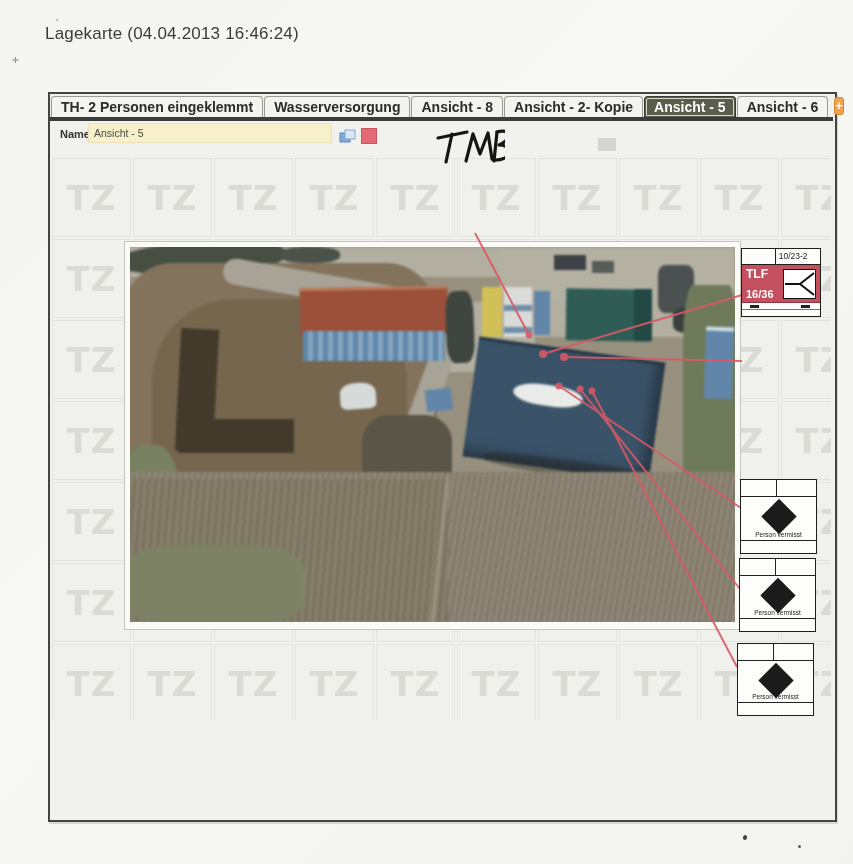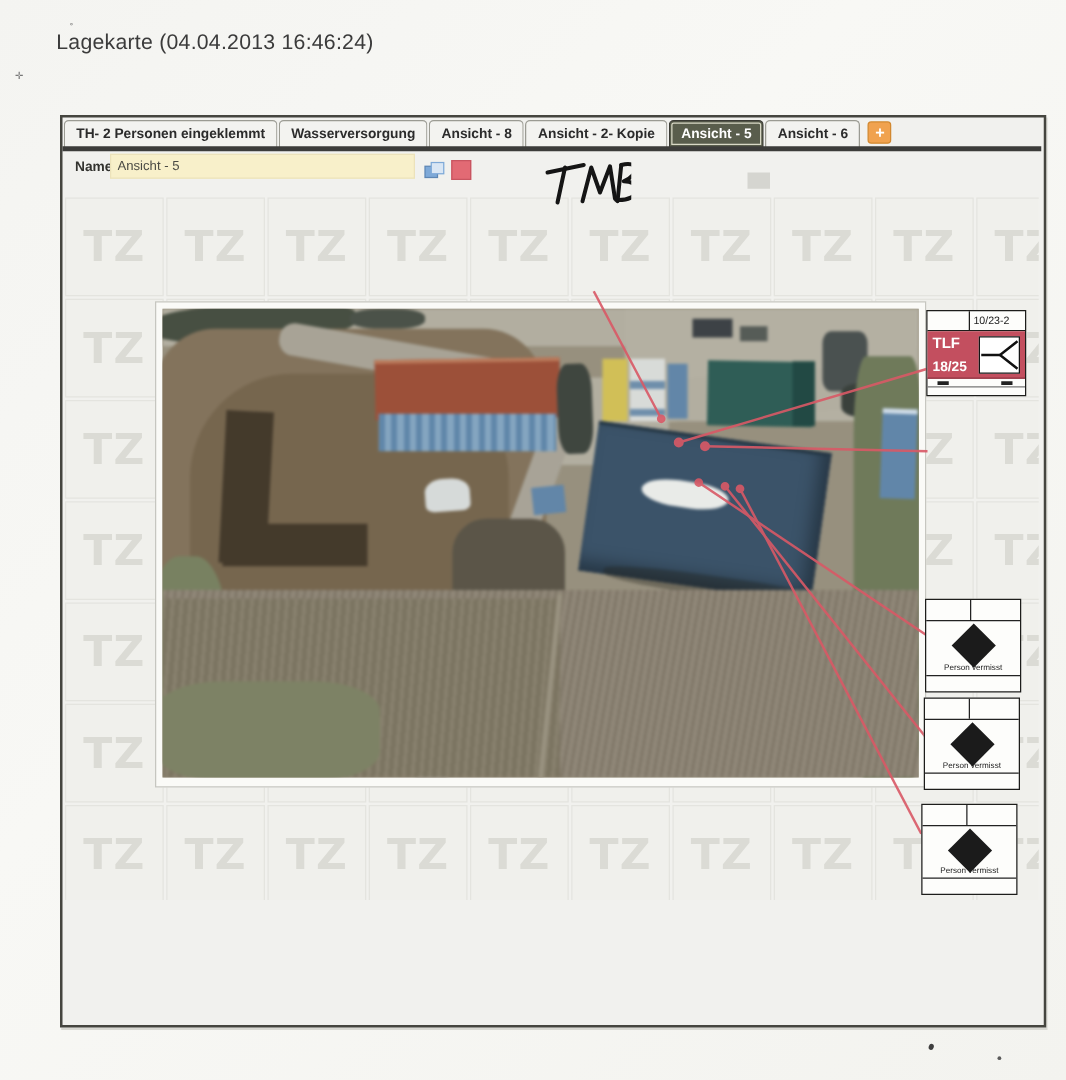--- a/index.html
+++ b/index.html
@@ -11,21 +11,21 @@
   
   #page-title{left:45px;top:24px;font-size:17px;color:#3b3b3b;letter-spacing:.2px;}
   .speck{color:#777;font-size:8px;}
 
   
   #panel{left:48px;top:92px;width:785px;height:726px;background:#f1f1ee;
     border:2px solid #45453f;box-shadow:1px 2px 0 #d8d8d2;}
 
   
   #tabbar{left:51px;top:94px;width:780px;height:24px;display:flex;align-items:flex-end;}
-  .tab{height:21px;line-height:21px;padding:0 9px;margin-right:1px;font-size:11px;font-weight:bold;
+  .tab{height:21px;line-height:21px;padding:0 9px;margin-right:1px;font-size:14px;font-weight:bold;
     color:#2b2b2b;background:#f3f3f0;border:1px solid #9b9b93;border-bottom:none;
     border-radius:4px 4px 0 0;white-space:nowrap;cursor:default;}
   .tab.selected{background:#595d4c;color:#fff;border-color:#3a3a34;
     outline:1px solid #d9d9c6;outline-offset:-3px;}
   #tab-add{width:17px;height:16px;margin:0 0 3px 5px;background:#f0a24f;border:1px solid #d2882f;
     border-radius:3px;color:#fff;font-weight:bold;font-size:13px;line-height:15px;text-align:center;}
   #tab-underline{left:50px;top:117px;width:783px;height:4px;background:#3c3c3a;}
 
   
   #name-label{left:60px;top:128px;font-size:11px;font-weight:bold;color:#33332f;}
@@ -257,21 +257,21 @@
   </svg>
 
 
   <div class="abs symbox" style="left:741px;top:248px;width:80px;height:69px;z-index:40;">
     <div class="sym-head">
         <div class="cell-l" style="width:42%;"></div>
       <div class="cell-r">10/23-2</div>
       </div>
     <div class="redband" style="height:37px;">
       <div class="t1">TLF</div>
-      <div class="t2">18/25</div>
+      <div class="t2">16/36</div>
       <svg class="whitebox" style="right:4px;top:4px;width:31px;height:28px;" viewBox="0 0 31 28">
         <line x1="1" y1="14" x2="16" y2="14" stroke="#111" stroke-width="2"></line>
         <path d="M30 3 L16 14 L30 25" fill="none" stroke="#111" stroke-width="2"></path>
       </svg>
     </div>
     <div class="wheels">
         <i class="w1"></i>
         <i class="w2"></i>
       </div>
     <div class="sym-foot" style="height:8px;"></div>

